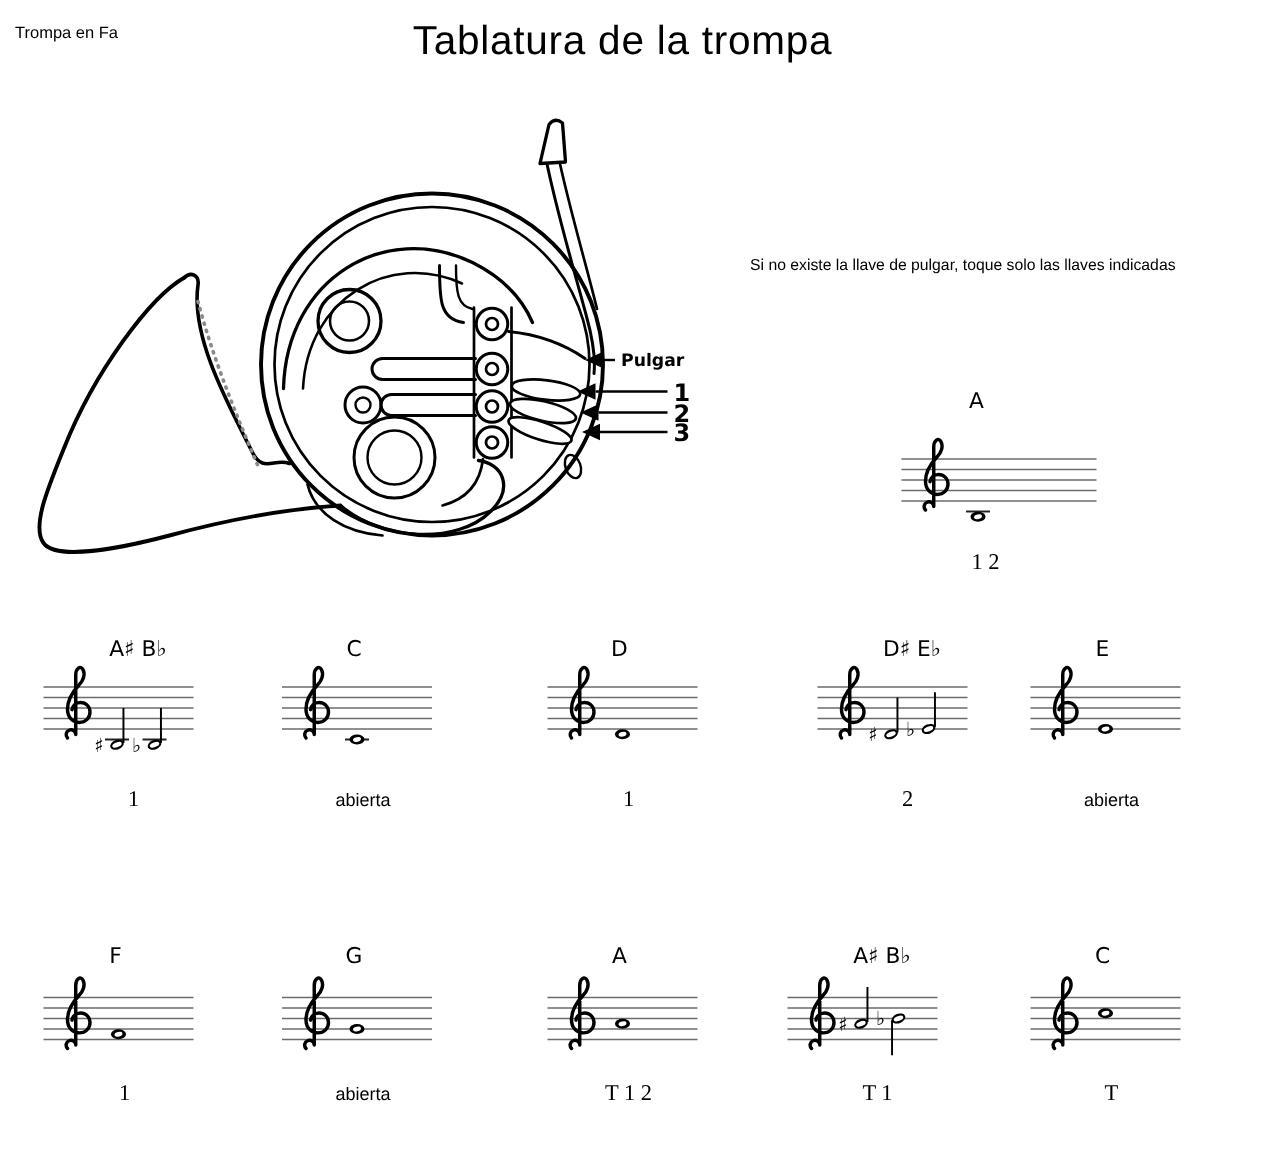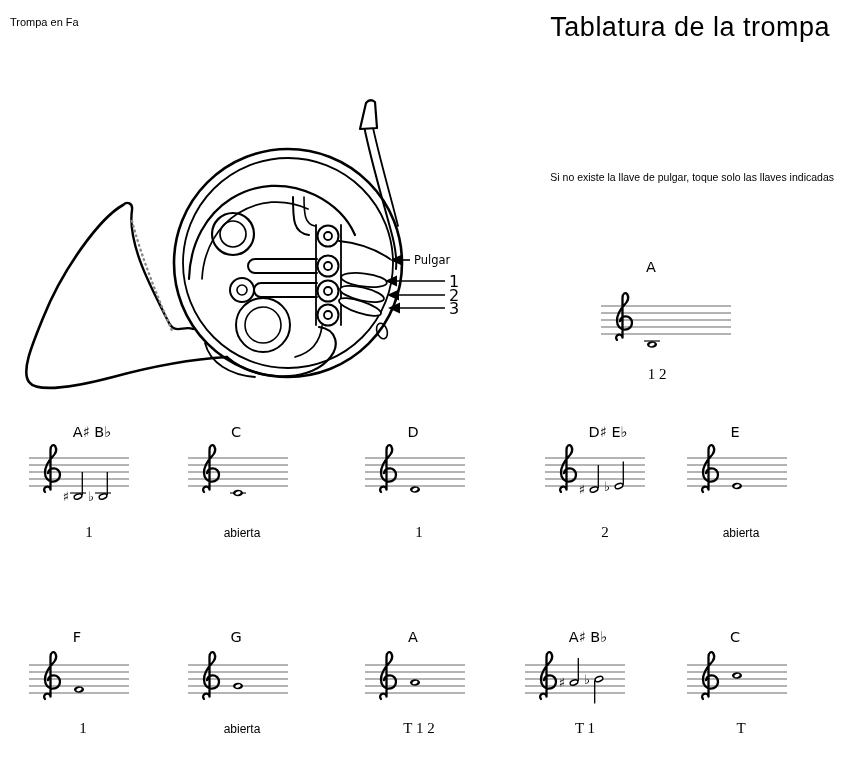--- a/index.html
+++ b/index.html
@@ -1,23 +1,23 @@
 <!DOCTYPE html>
 <html><head>
 <meta charset="utf-8">
 <style>
   html,body{margin:0;padding:0;background:#fff;}
   body{position:relative;width:850px;height:768px;overflow:hidden;
        font-family:"Liberation Sans",sans-serif;color:#000;}
   .instrument-label{position:absolute;left:10px;top:16px;font-size:11px;}
-  .page-title{position:absolute;left:0;top:12px;width:830px;text-align:right;
+  .page-title{position:absolute;left:0;top:12px;width:830px;text-align:center;
               font-size:27px;letter-spacing:0.5px;}
-  .instruction{position:absolute;left:500px;top:171px;width:334px;text-align:right;
+  .instruction{position:absolute;left:500px;top:171px;width:334px;text-align:left;
                font-size:10.5px;}
-  .horn-wrap{position:absolute;left:5px;top:93px;width:475px;height:330px;}
+  .horn-wrap{position:absolute;left:5px;top:73px;width:475px;height:330px;font-weight:bold;}
   .cell{position:absolute;}
   svg text{font-family:"DejaVu Sans","Liberation Sans",sans-serif;}
   .fing-serif{font-family:"Liberation Serif","DejaVu Serif",serif;}
   .fing-sans{font-family:"Liberation Sans","DejaVu Sans",sans-serif;}
 </style>
 </head>
 <body>
 
 <div class="instrument-label">Trompa en Fa</div>
 

